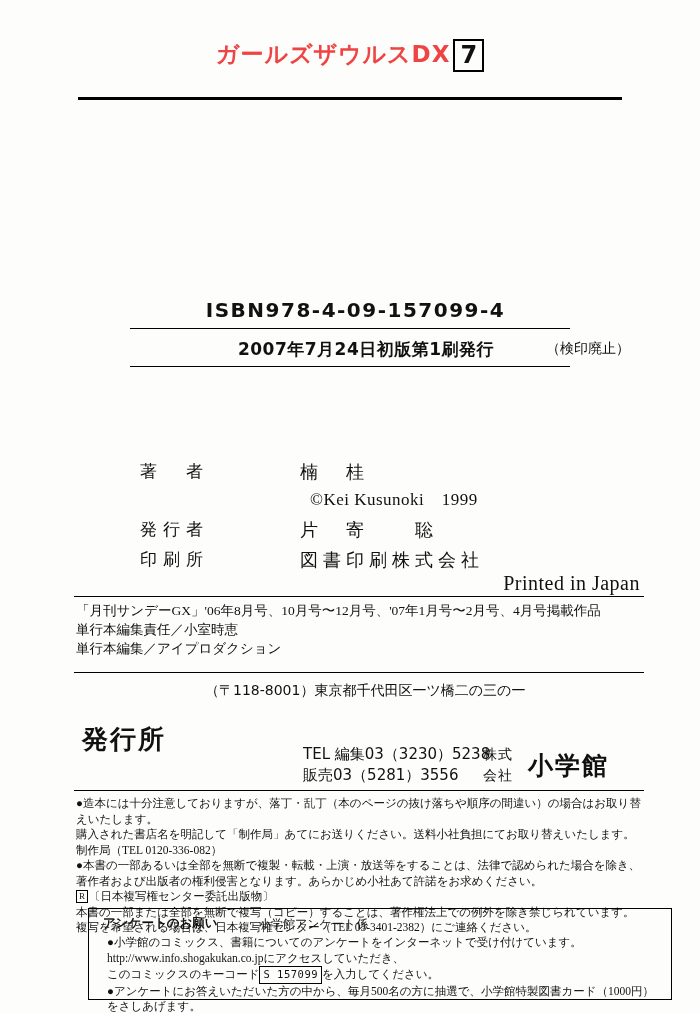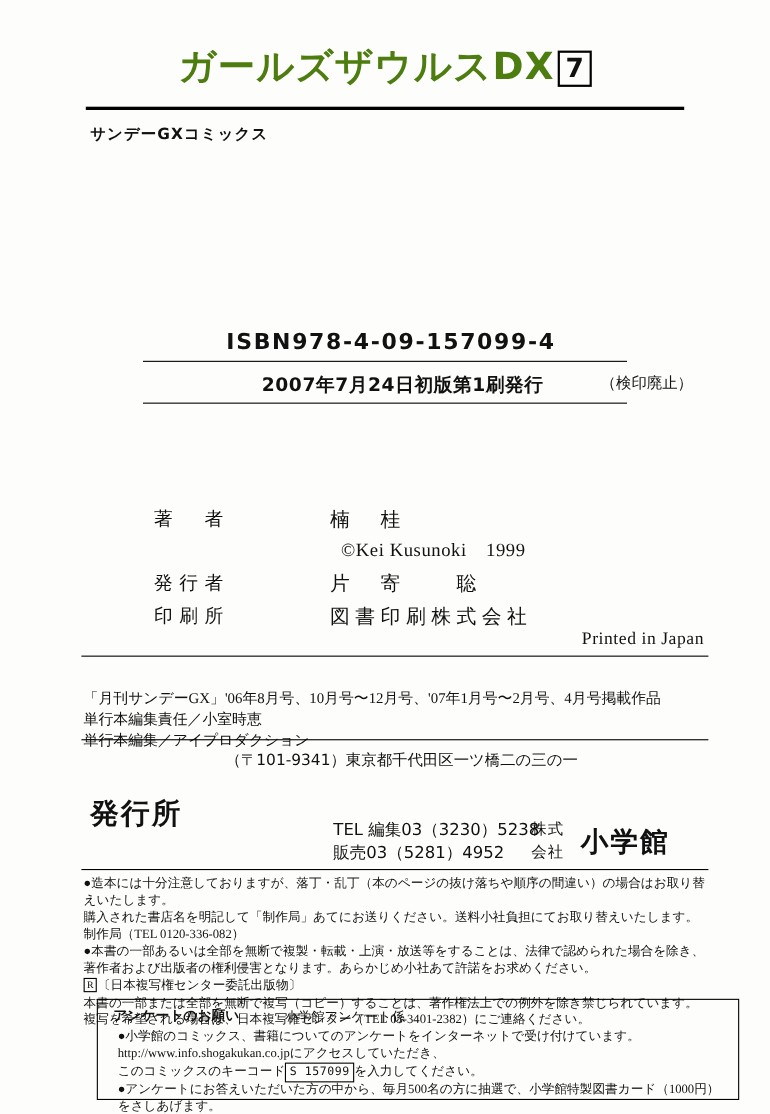--- a/index.html
+++ b/index.html
@@ -27,24 +27,24 @@
   .title-row {
     position: absolute;
     left: 0; right: 0;
     top: 38px;
     text-align: center;
   }
   .series-title {
     display: inline-block;
     font-family: "DejaVu Sans", sans-serif;
     font-weight: bold;
-    font-size: 34px;
+    font-size: 23px;
     letter-spacing: 1px;
     vertical-align: middle;
-    color: #4d7c0f;
+    color: #ef4444;
   }
   .volume-box {
     display: inline-block;
     vertical-align: middle;
     border: 2px solid #000;
     font-family: "DejaVu Sans", sans-serif;
     font-weight: bold;
     font-size: 24px;
     line-height: 26px;
     padding: 1px 5px 2px 5px;
@@ -150,39 +150,38 @@
     top: 488px;
     font-family: "Liberation Serif", serif;
     font-size: 17px;
     letter-spacing: 0.5px;
   }
   .printed-in {
     position: absolute;
     right: 60px;
     top: 572px;
     font-family: "Liberation Serif", serif;
-    font-size: 16px;
+    font-size: 20px;
     letter-spacing: 0.5px;
   }
 
   
   .rule-notes-top {
     position: absolute;
     left: 74px; right: 56px;
     top: 596px;
     border-top: 1px solid #000;
   }
   .notes {
     position: absolute;
     left: 76px;
     top: 601px;
     font-size: 13.5px;
     line-height: 19px;
     font-family: "Liberation Serif", "DejaVu Serif", serif;
-    margin-top: 24px;
   }
   .rule-notes-bot {
     position: absolute;
     left: 74px; right: 56px;
     top: 672px;
     border-top: 1px solid #000;
   }
 
   
   .address {
@@ -299,21 +298,20 @@
 </style>
 </head>
 <body>
 
 <div class="page">
 
   <div class="title-row">
     <span class="series-title">ガールズザウルスDX</span><span class="volume-box">7</span>
   </div>
   <div class="rule-thick"></div>
-  <div class="imprint">サンデーGXコミックス</div>
 
   <div class="isbn">ISBN978-4-09-157099-4</div>
   <div class="rule-isbn-top"></div>
   <div class="pubdate-row">
     <div class="pubdate">2007年7月24日初版第1刷発行</div>
     <div class="kenin">（検印廃止）</div>
   </div>
   <div class="rule-isbn-bot"></div>
 
   <div class="credits">
@@ -335,25 +333,25 @@
   <div class="printed-in">Printed in Japan</div>
 
   <div class="rule-notes-top"></div>
   <div class="notes">
     <div>「月刊サンデーGX」'06年8月号、10月号〜12月号、'07年1月号〜2月号、4月号掲載作品</div>
     <div>単行本編集責任／小室時恵</div>
     <div>単行本編集／アイプロダクション</div>
   </div>
   <div class="rule-notes-bot"></div>
 
-  <div class="address">（〒101-9341）東京都千代田区一ツ橋二の三の一</div>
+  <div class="address">（〒118-8001）東京都千代田区一ツ橋二の三の一</div>
   <div class="hakkoujo">発行所</div>
   <div class="tel-block">
     <div>TEL 編集03（3230）5238</div>
-    <div>販売03（5281）4952</div>
+    <div>販売03（5281）3556</div>
   </div>
   <div class="kabushiki">
     <div>株式</div>
     <div>会社</div>
   </div>
   <div class="shogakukan">小学館</div>
   <div class="rule-pub-bot"></div>
 
   <div class="fineprint">
     <div>●造本には十分注意しておりますが、落丁・乱丁（本のページの抜け落ちや順序の間違い）の場合はお取り替えいたします。</div>

